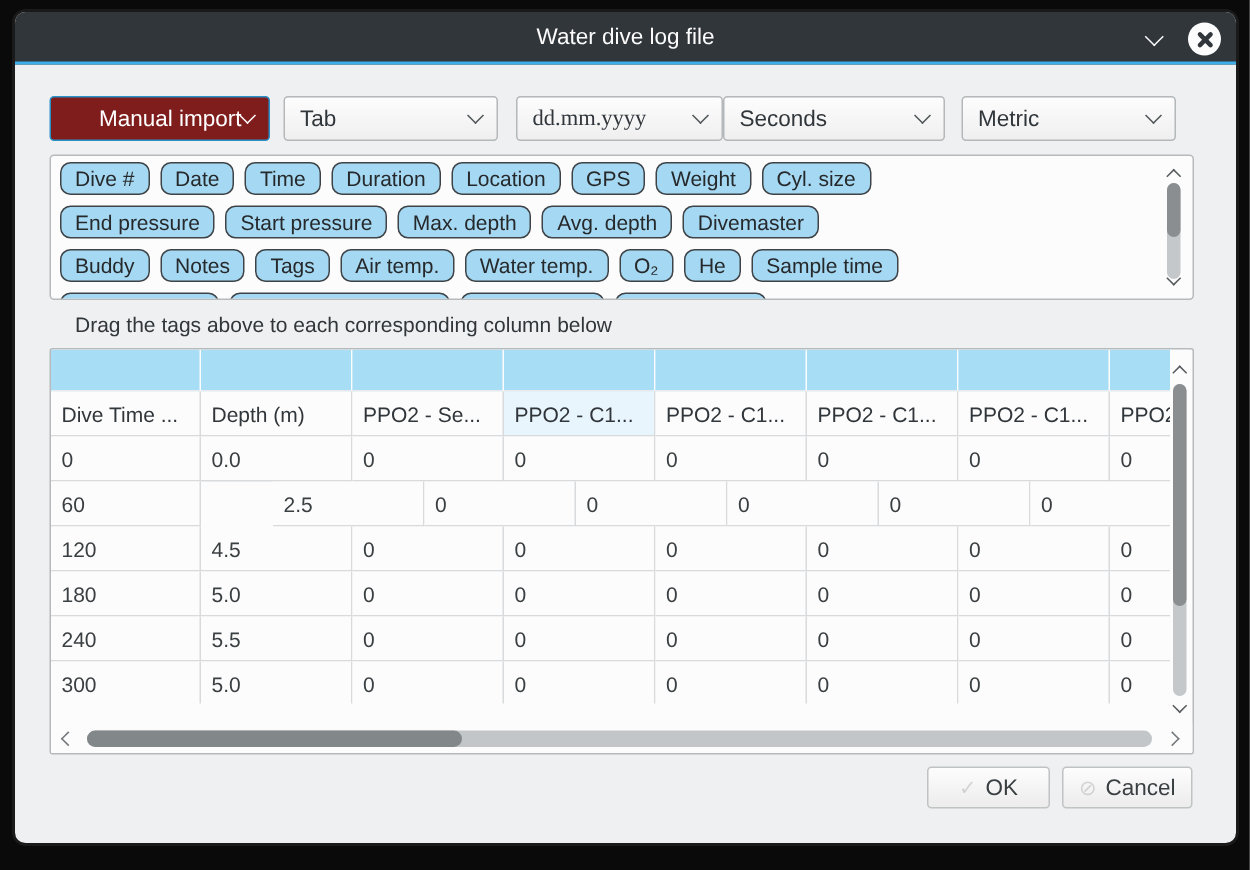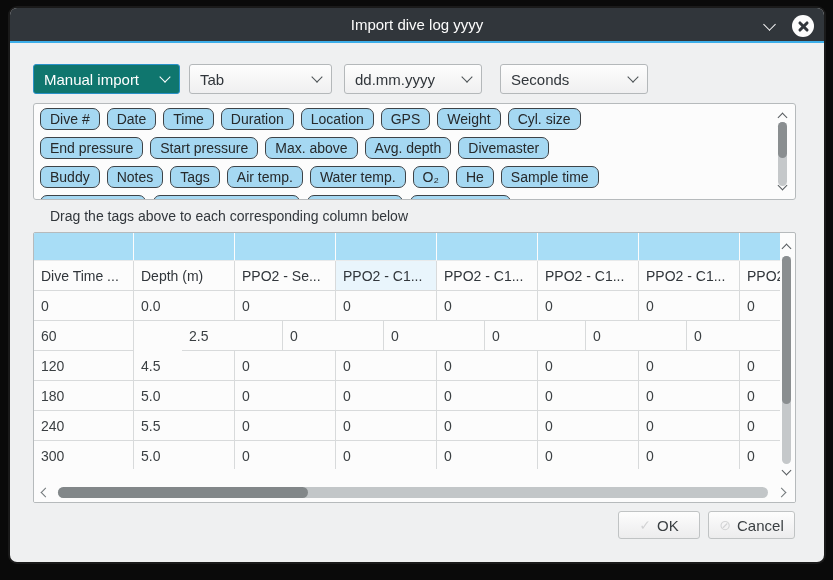--- a/index.html
+++ b/index.html
@@ -21,21 +21,21 @@
     background:#31363b; border-radius:2px; }
   .close-btn::before { transform:rotate(45deg); }
   .close-btn::after { transform:rotate(-45deg); }
 
   
   .selects { position:absolute; left:23px; top:56px; width:763px; height:30px; display:flex; }
   .select { height:30px; background:linear-gradient(#fdfdfd,#efeff0); border:1px solid #b4b8ba; border-radius:3px;
     display:flex; align-items:center; justify-content:space-between; padding:0 10px; font-size:15px; color:#31363b; cursor:pointer; }
   .select .chev { width:8px; height:8px; border-right:1.6px solid #4d5356; border-bottom:1.6px solid #4d5356;
     transform:rotate(45deg); margin-top:-4px; }
-  .select.accent { background:#0f766e; border-color:#2a91c8; color:#fff; }
+  .select.accent { background:#7f1d1d; border-color:#2a91c8; color:#fff;justify-content:flex-end; }
   .select.accent .chev { border-color:#fff; }
 
   
   .tag-panel { position:absolute; left:23px; top:95px; width:763px; height:97px; background:#fcfcfc;
     border:1px solid #b6babc; border-radius:3px; overflow:hidden; }
   .tag-rows { position:absolute; left:6px; top:4px; width:730px; }
   .tag-row { display:flex; gap:7px; margin-bottom:7px; }
   .tag { height:22px; padding:0 9px; background:#a5d8f2; border:1px solid #3e4347; border-radius:7px;
     font-size:14px; color:#26292b; display:flex; align-items:center; white-space:nowrap; cursor:grab; }
 
@@ -77,62 +77,66 @@
   .btn .ghost { opacity:0.18; font-size:14px; }
   .btn.ok { left:608px; width:82px; }
   .btn.cancel { left:698px; width:87px; }
 </style>
 </head>
 <body>
 
 <div class="window">
 
   <div class="titlebar">
-    <span class="title">Import dive log yyyy</span>
+    <span class="title">Water dive log file</span>
     <div class="tb-right">
       <div class="shade-btn"></div>
       <div class="close-btn"></div>
     </div>
   </div>
 
   <div class="selects">
       <div class="select accent" style="width: 147px; margin-right: 9px;">
         <span>Manual import</span>
         <span class="chev"></span>
       </div>
       <div class="select" style="width: 143px; margin-right: 12px;">
         <span>Tab</span>
         <span class="chev"></span>
       </div>
-      <div class="select" style="width: 138px; margin-right: 18px;">
+      <div class="select" style="width: 138px; margin-right: 0; font-family: Liberation Serif, serif;">
         <span>dd.mm.yyyy</span>
         <span class="chev"></span>
       </div>
       <div class="select" style="width: 148px; margin-right: 11px;">
         <span>Seconds</span>
+        <span class="chev"></span>
+      </div>
+      <div class="select" style="width: 143px; margin-right: 0px;">
+        <span>Metric</span>
         <span class="chev"></span>
       </div>
     </div>
 
   <div class="tag-panel">
     <div class="tag-rows">
         <div class="tag-row">
           <div class="tag">Dive #</div>
           <div class="tag">Date</div>
           <div class="tag">Time</div>
           <div class="tag">Duration</div>
           <div class="tag">Location</div>
           <div class="tag">GPS</div>
           <div class="tag">Weight</div>
           <div class="tag">Cyl. size</div>
         </div>
         <div class="tag-row">
           <div class="tag">End pressure</div>
           <div class="tag">Start pressure</div>
-          <div class="tag">Max. above</div>
+          <div class="tag">Max. depth</div>
           <div class="tag">Avg. depth</div>
           <div class="tag">Divemaster</div>
         </div>
         <div class="tag-row">
           <div class="tag">Buddy</div>
           <div class="tag">Notes</div>
           <div class="tag">Tags</div>
           <div class="tag">Air temp.</div>
           <div class="tag">Water temp.</div>
           <div class="tag">O₂</div>

